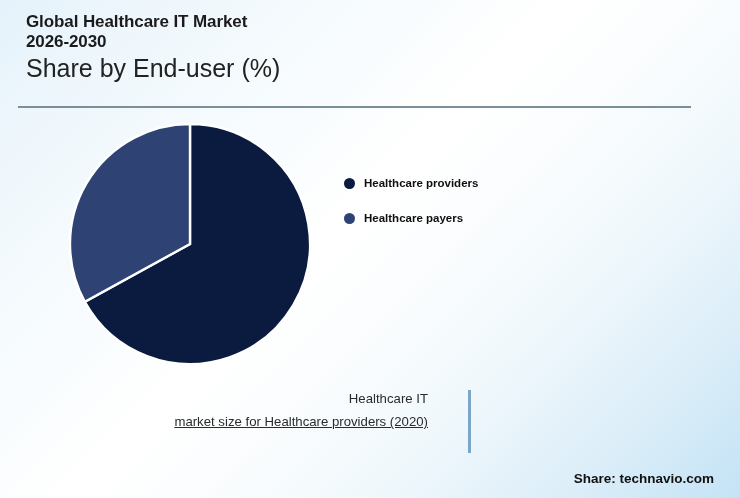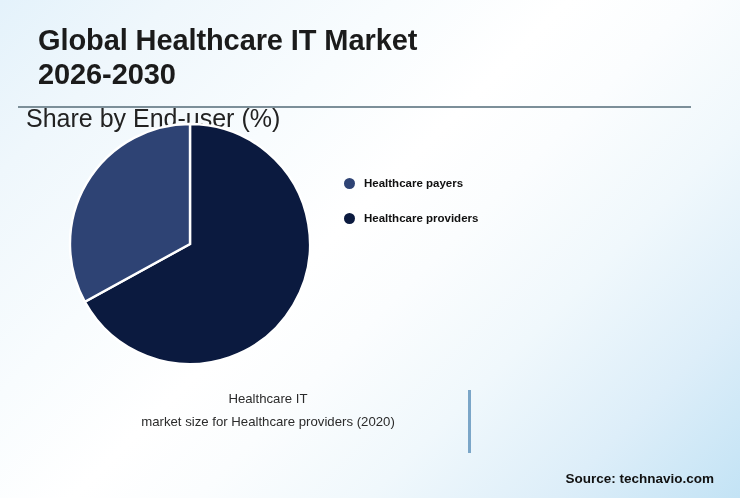--- a/index.html
+++ b/index.html
@@ -33,27 +33,27 @@
   }
 
   
   .header {
     position: absolute;
     left: 26px;
     top: 12px;
     right: 40px;
   }
   .title-main {
-    font-size: 29px;
+    font-size: 17px;
     font-weight: bold;
     color: #1b1b1b;
     line-height: 1.16;
     letter-spacing: -0.1px;
     white-space: pre-line;
-    margin: 12px;
+    margin: 0;
   }
   .title-sub {
     font-size: 25px;
     font-weight: normal;
     color: #222222;
     line-height: 1.2;
     margin: 2px 0 0 0;
   }
   .header-rule {
     position: absolute;
@@ -109,27 +109,27 @@
     left: 90px;
     top: 388px;
     width: 620px;
     height: 70px;
   }
   .callout-desc {
     position: absolute;
     right: 282px;
     top: 0;
     width: 320px;
-    text-align: center;
+    text-align: right;
     font-size: 13.2px;
     color: #2b2b2b;
     line-height: 1.72;
   }
   .callout-desc .line1 { display: block; }
-  .callout-desc .line2 { display: block; }
+  .callout-desc .line2 { display: block; text-decoration: underline; }
   .callout-divider {
     position: absolute;
     left: 378px;
     top: 2px;
     width: 3px;
     height: 63px;
     background: #7ba6c8;
   }
   .callout-value {
     position: absolute;
@@ -168,32 +168,32 @@
     <svg width="740" height="498" viewBox="0 0 740 498" xmlns="http://www.w3.org/2000/svg" aria-hidden="true">
       <g id="pie-slices">
           <path d="M 190 244 L 190.00 124.00 A 120 120 0 1 1 84.84 301.81 Z" fill="#0b1a3f" stroke="#ffffff" stroke-width="2.4"></path>
           <path d="M 190 244 L 84.84 301.81 A 120 120 0 0 1 190.00 124.00 Z" fill="#2e4374" stroke="#ffffff" stroke-width="2.4"></path>
         </g>
     </svg>
   </div>
 
   <div class="legend">
     <div class="legend-item">
+      <span class="legend-dot" style="background:#0b1a3f"></span>
+      <span class="legend-label">Healthcare providers</span>
+    </div>
+    <div class="legend-item">
       <span class="legend-dot" style="background:#2e4374"></span>
       <span class="legend-label">Healthcare payers</span>
-    </div>
-    <div class="legend-item">
-      <span class="legend-dot" style="background:#0b1a3f"></span>
-      <span class="legend-label">Healthcare providers</span>
     </div>
   </div>
 
   <div class="callout">
     <div class="callout-desc">
       <span class="line1">Healthcare IT</span>
       <span class="line2">market size for Healthcare providers (2020)</span>
     </div>
     <div class="callout-divider"></div>
   </div>
 
-  <div class="source">Source: technavio.com</div>
+  <div class="source">Share: technavio.com</div>
 
 </div>
 
 </body></html>

